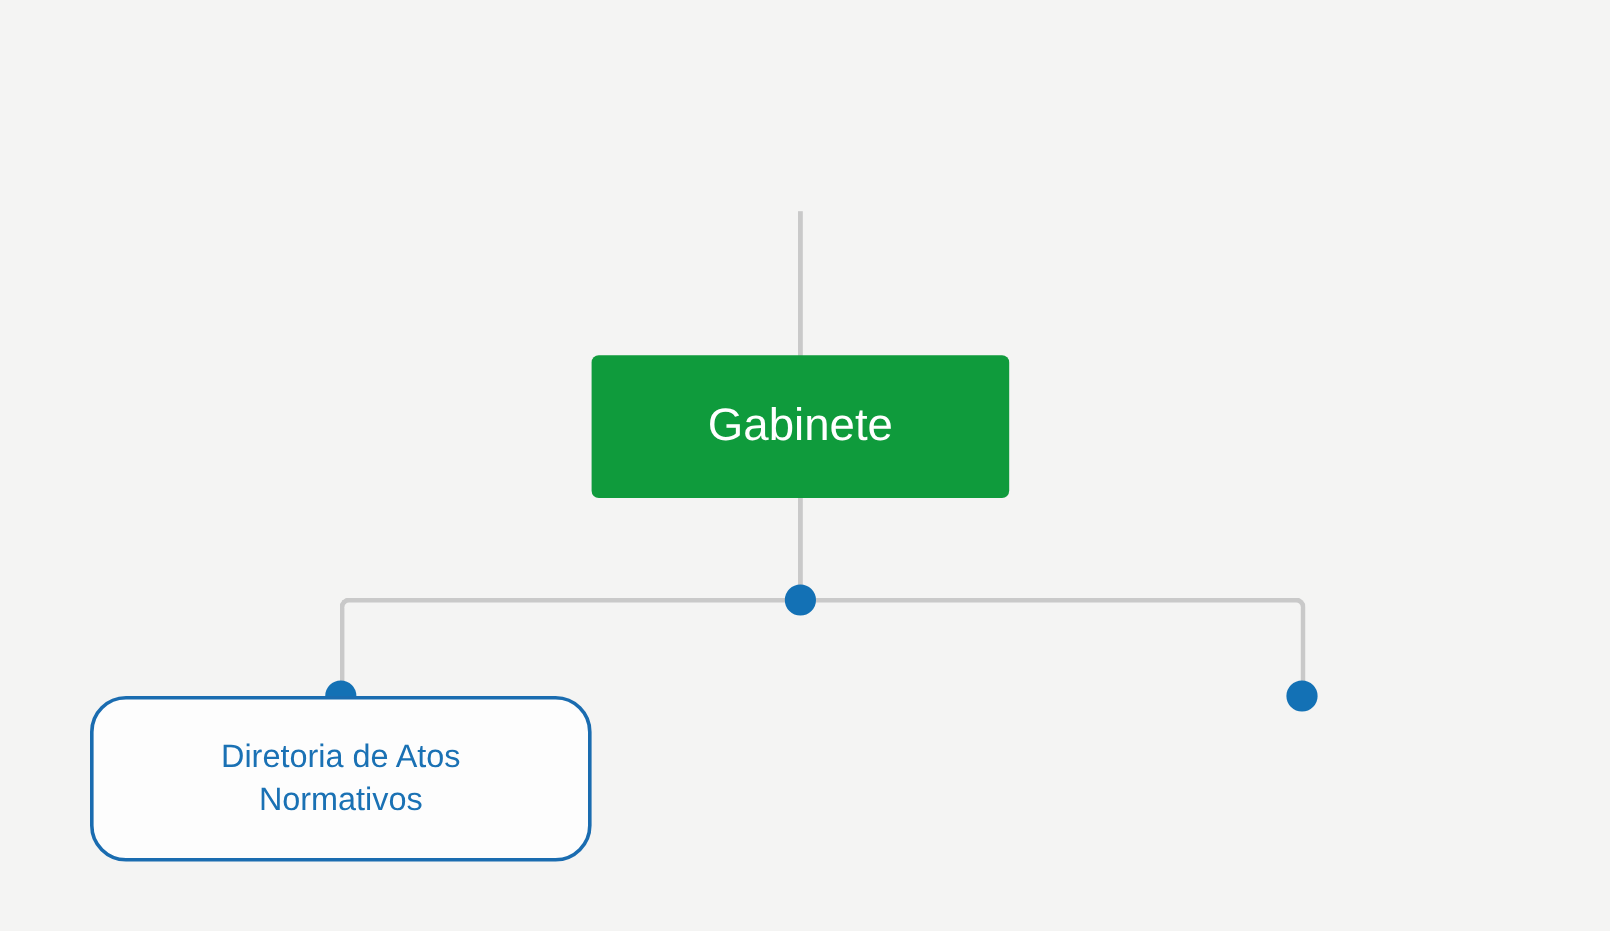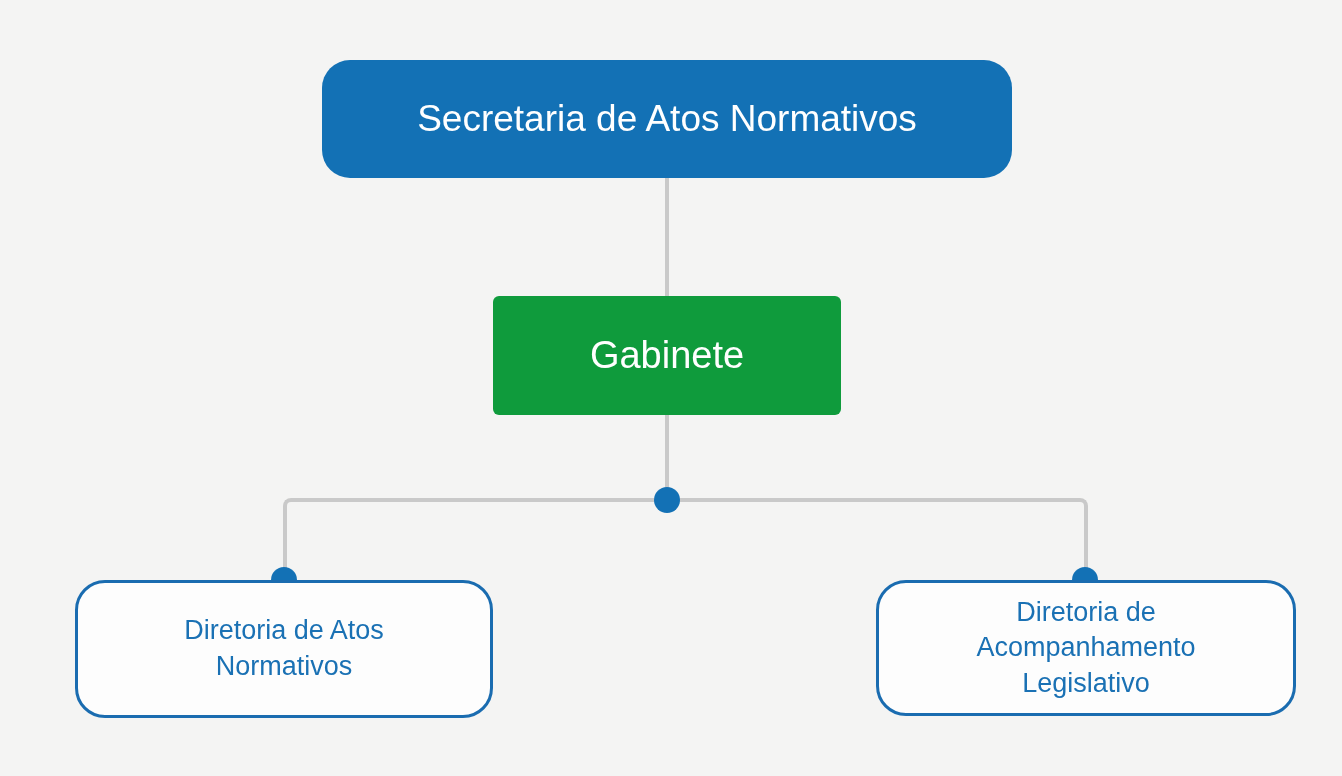--- a/index.html
+++ b/index.html
@@ -83,29 +83,23 @@
 
   <div class="vline root-to-gab"></div>
   <div class="vline gab-to-branch"></div>
   <div class="elbow left"></div>
   <div class="elbow right"></div>
 
   <div class="dot center"></div>
   <div class="dot left"></div>
   <div class="dot right"></div>
 
-  <div class="node root">
-    <span class="label">Secretaria de Atos Normativos</span>
-  </div>
 
   <div class="node gabinete">
     <span class="label">Gabinete</span>
   </div>
 
   <div class="node child child-left">
     <span class="label">Diretoria de Atos Normativos</span>
   </div>
 
-  <div class="node child child-right">
-    <span class="label">Diretoria de Acompanhamento Legislativo</span>
-  </div>
 
 </div>
 
 </body></html>

